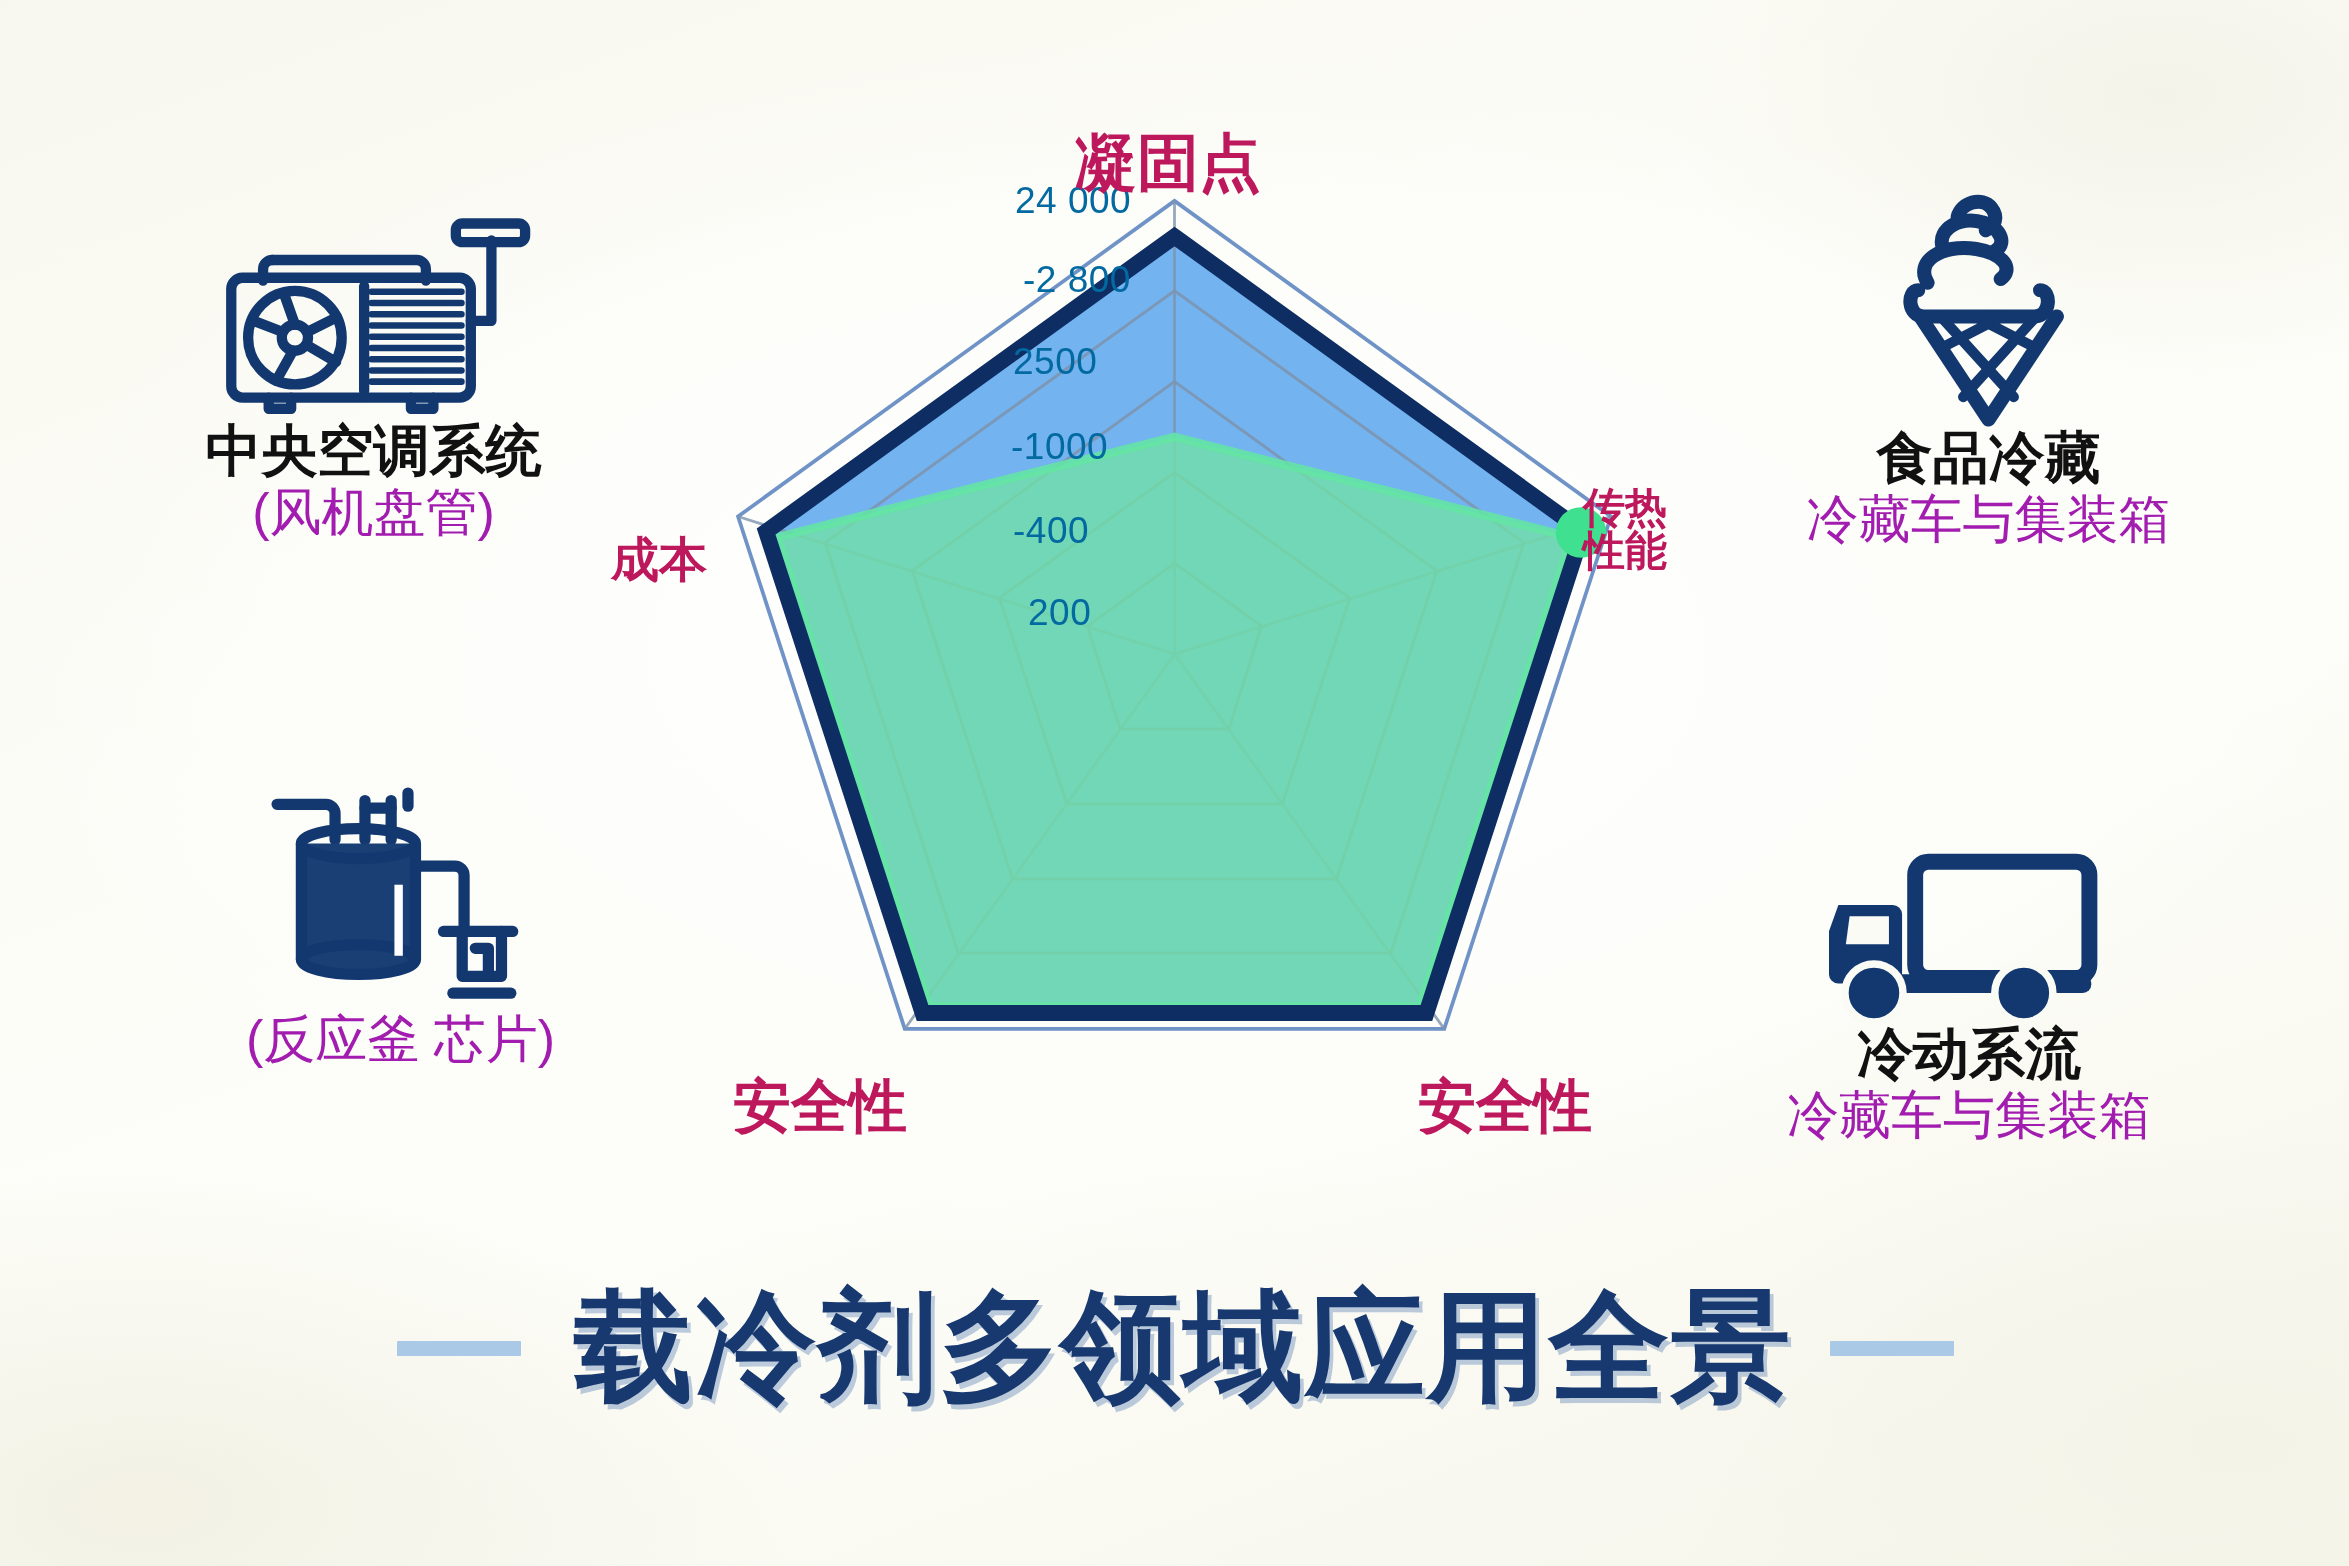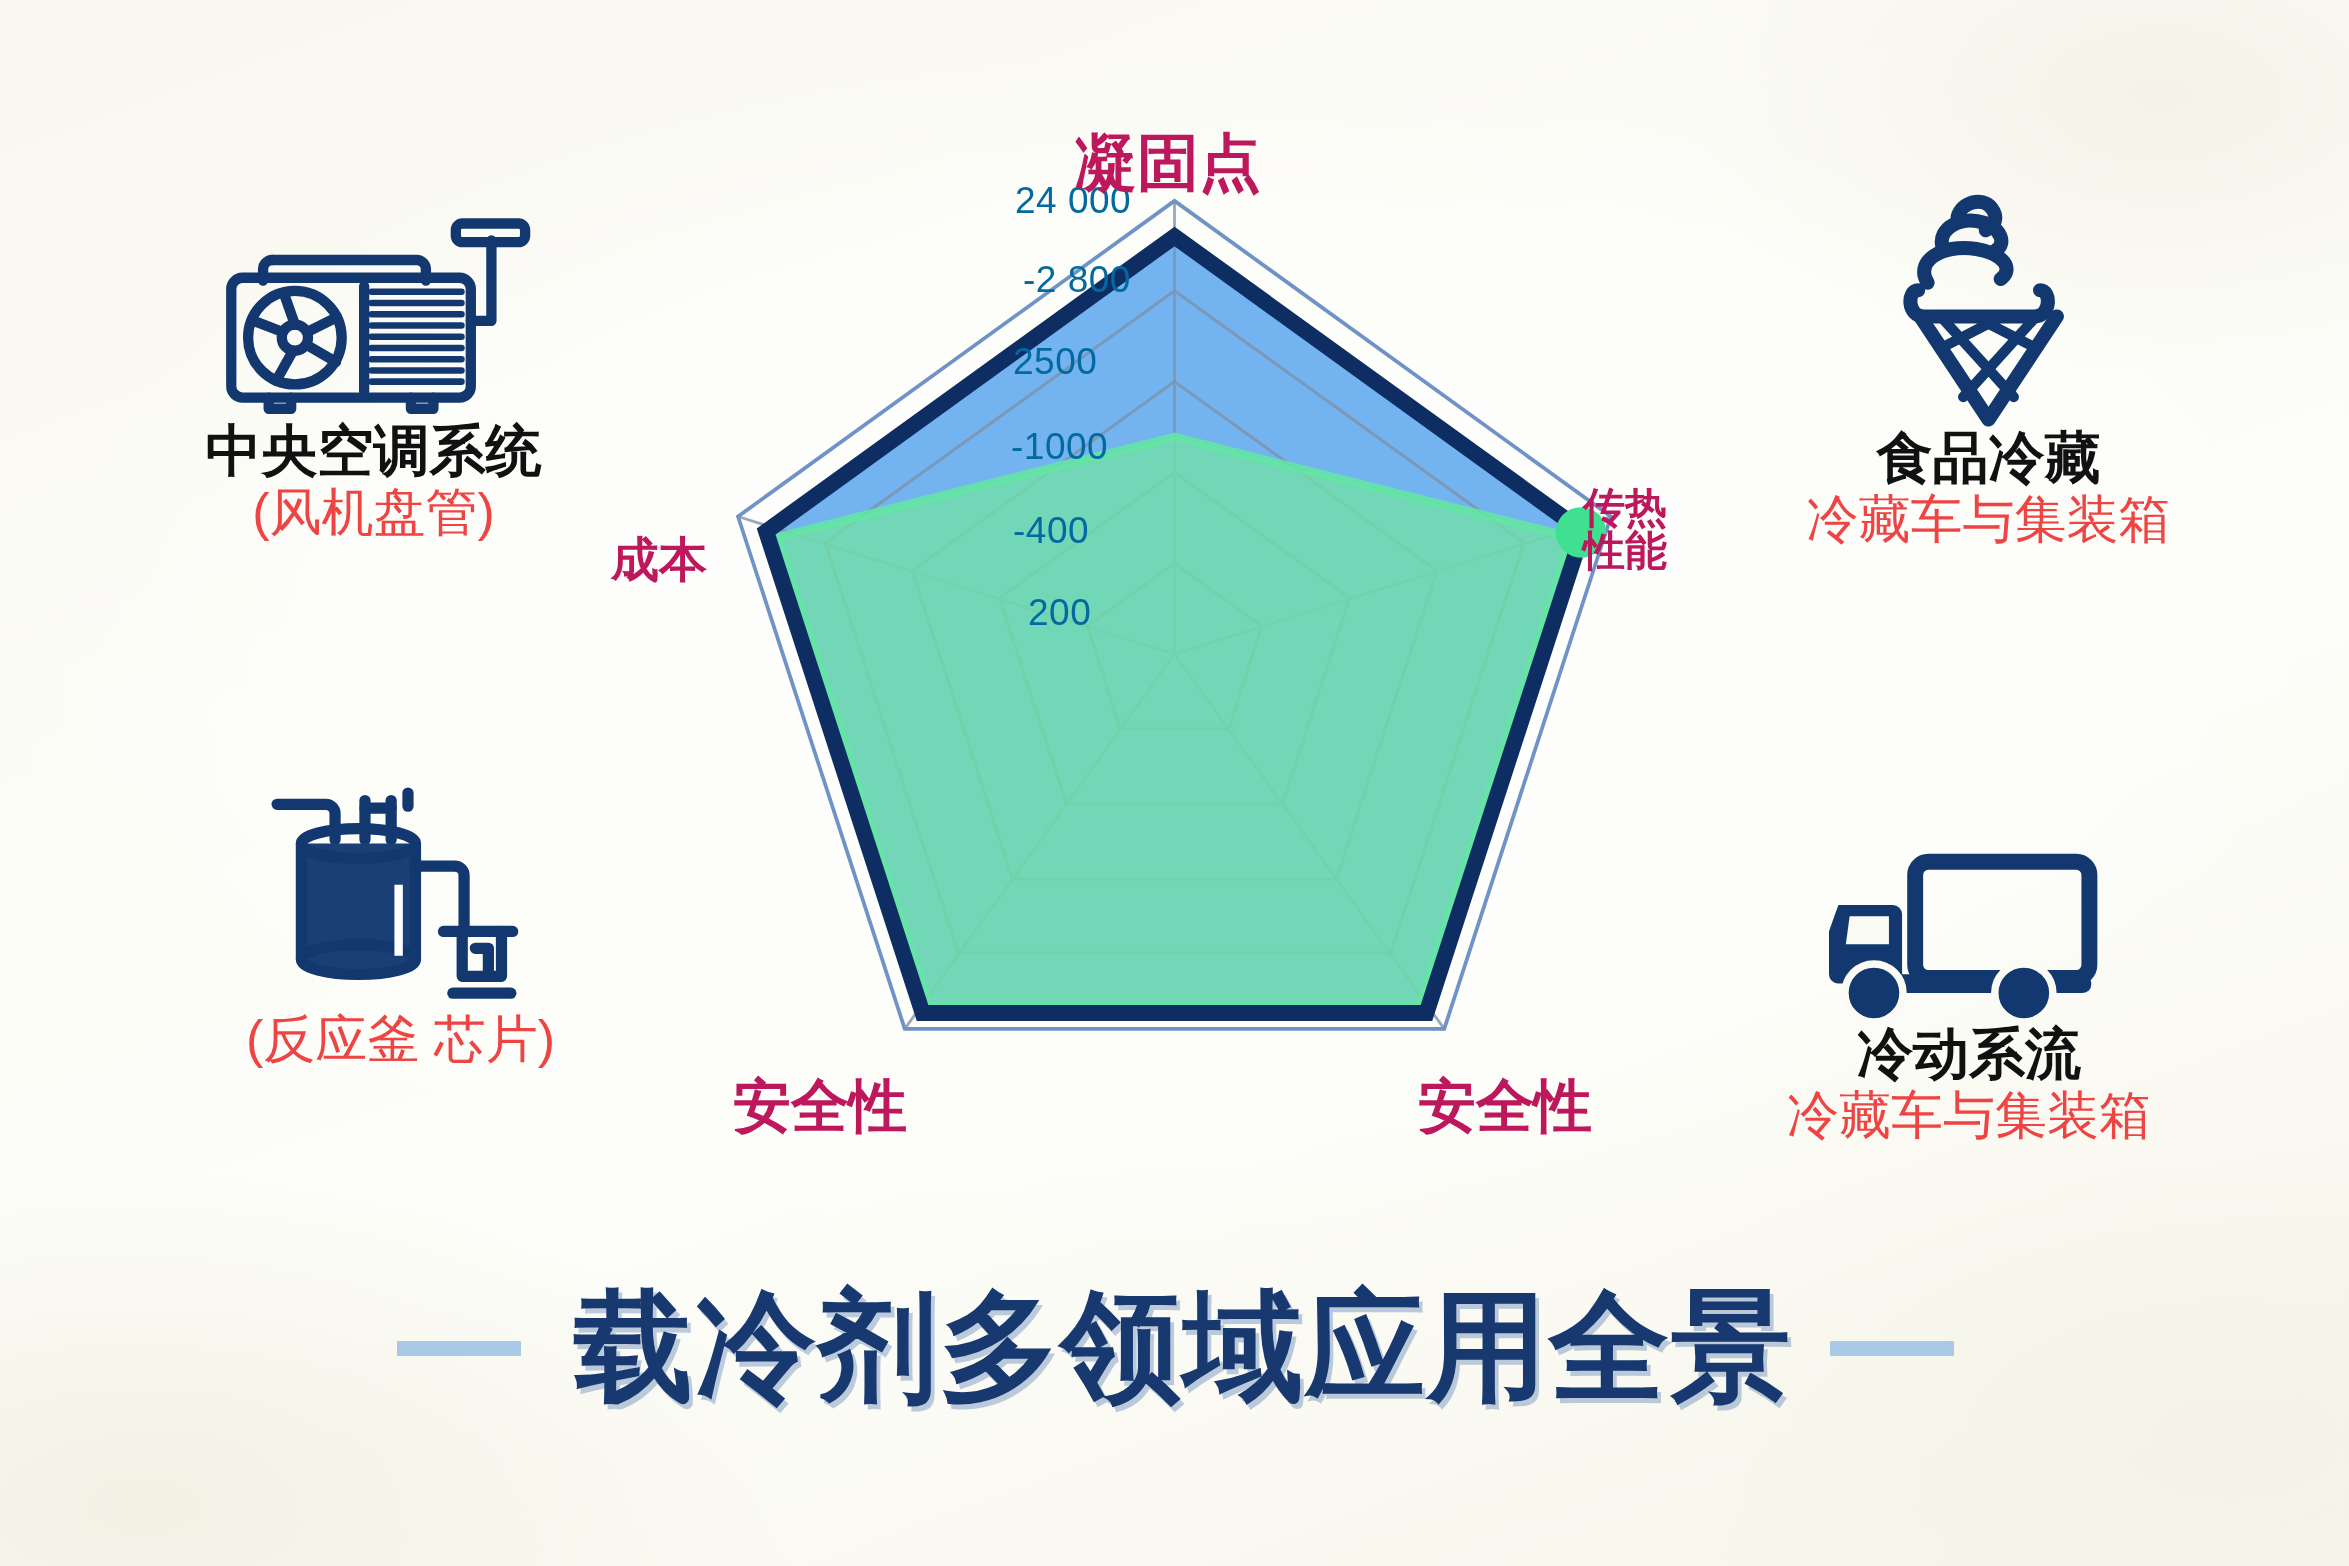--- a/index.html
+++ b/index.html
@@ -55,21 +55,21 @@
   #cap-br     { left: 1418px; top: 1076px; font-size: 58px; }
 
   
   .corner { position: absolute; text-align: center; }
   .corner .ico { display: flex; justify-content: center; align-items: flex-end; }
   .corner .t1 {
     color: #111; font-weight: bold; font-size: 56px;
     line-height: 1.12; white-space: nowrap;
   }
   .corner .t2 {
-    color: #ef4444; font-size: 52px; font-weight: 400;
+    color: #a21caf; font-size: 52px; font-weight: 400;
     line-height: 1.14; white-space: nowrap;
   }
 
   #corner-tl { left: 111px;  top: 216px;  width: 525px; }
   #corner-bl { left: 157px;  top: 780px;  width: 487px; }
   #corner-tr { left: 1745px; top: 174px;  width: 487px; }
   #corner-br { left: 1716px; top: 843px;  width: 506px; }
 
   
   #footer {

